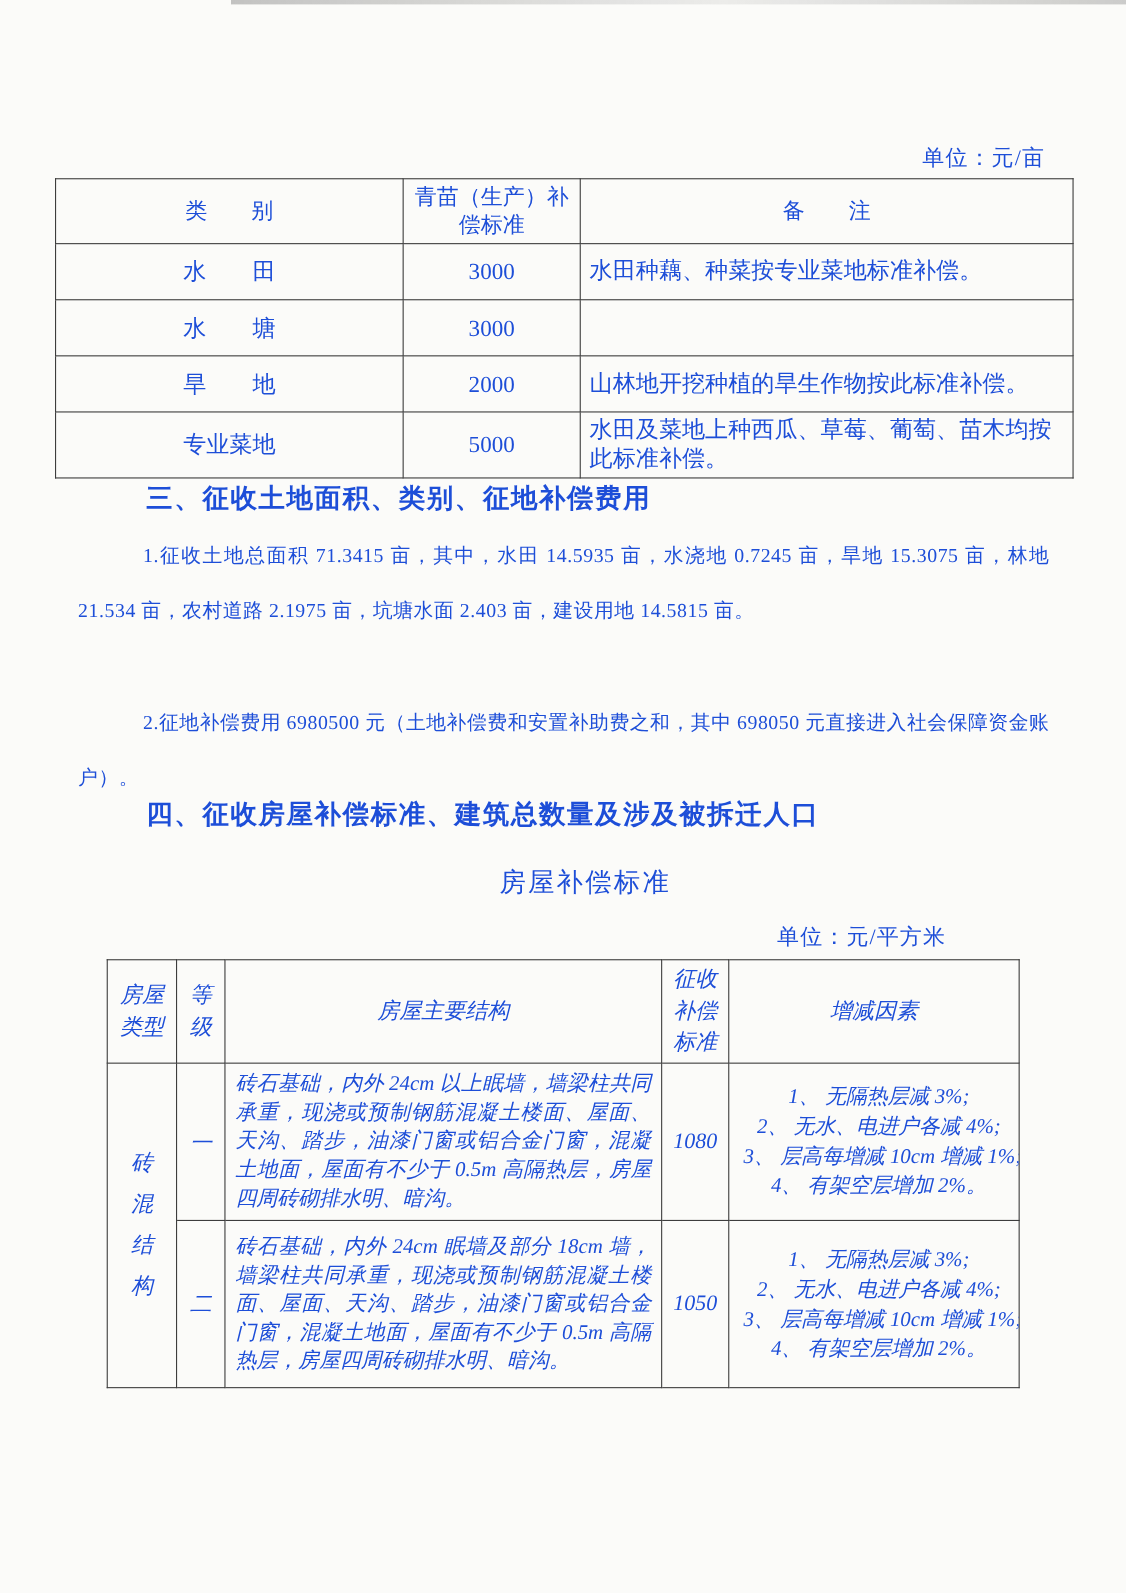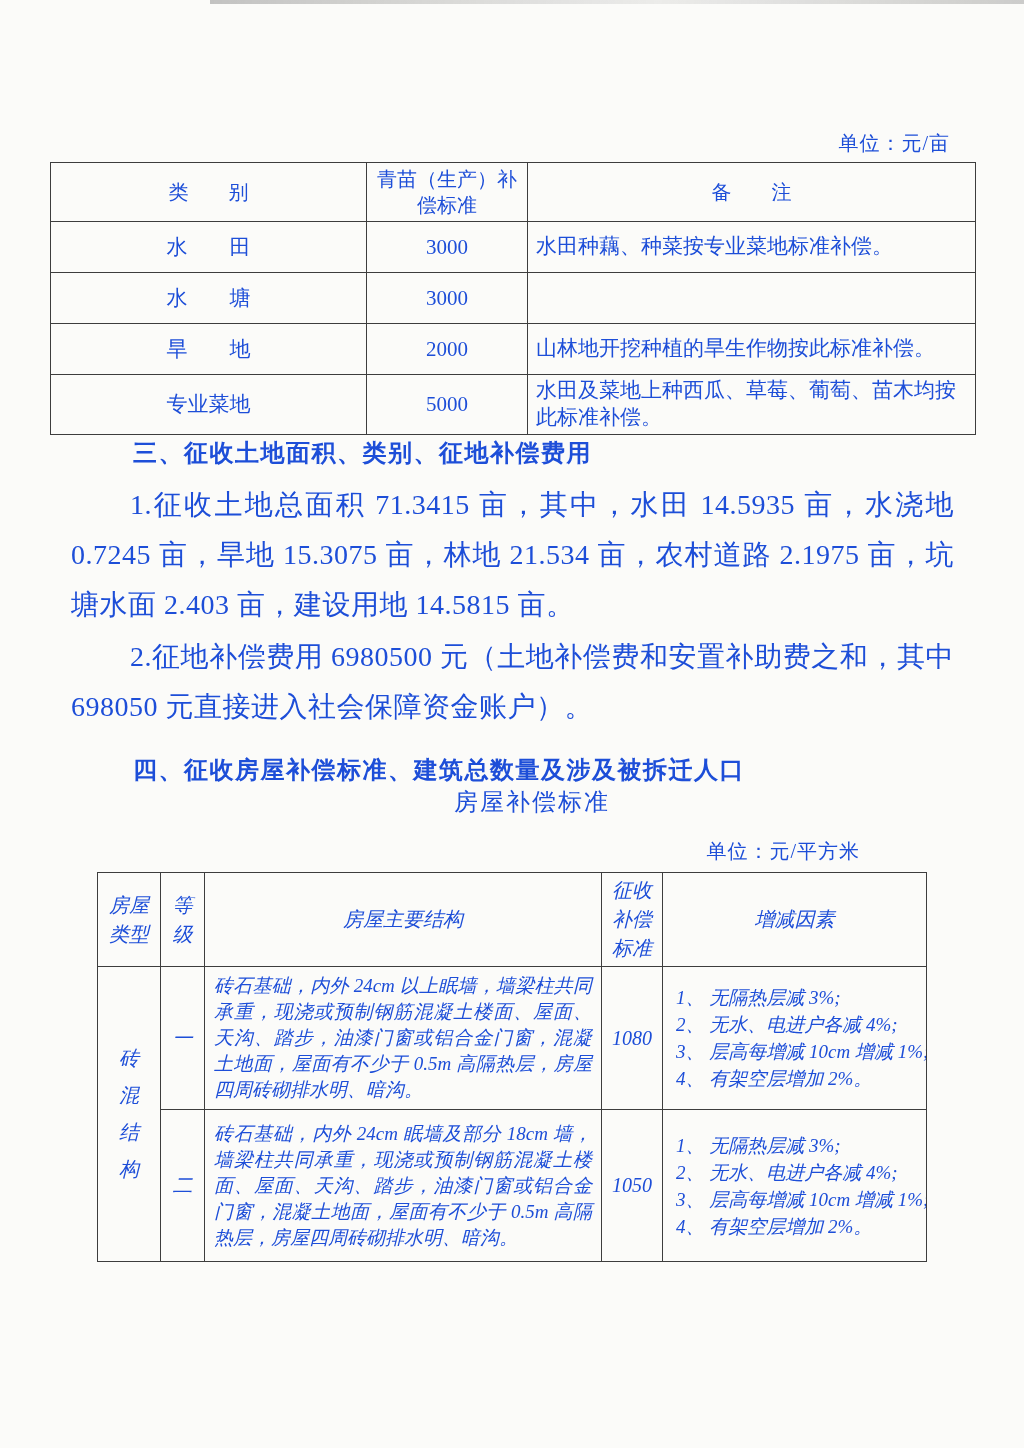--- a/index.html
+++ b/index.html
@@ -33,24 +33,24 @@
   .table1 .c-center{text-align:center;}
   .table1 .c-left{text-align:left;line-height:1.3;}
   .table1 .row-last td{height:52px;}
 
   
   .sec-heading{
     position:absolute;left:133px;
     font-size:24px;font-weight:600;letter-spacing:1.5px;white-space:nowrap;
   }
   .h-sec3{top:437px;}
-  .h-sec4{top:754px;}
+  .h-sec4{top:724px;}
   .para{
     position:absolute;left:71px;width:883px;
-    font-size:28px;line-height:50px;
+    font-size:18px;line-height:50px;
     text-align:justify;text-indent:59px;
     letter-spacing:.5px;
   }
   .para-1{top:480px;}
   .para-2{top:632px;}
   .subtitle{
     position:absolute;top:786px;left:0;width:100%;
     text-align:center;font-size:24px;letter-spacing:2px;padding-left:20px;
   }
 
@@ -64,21 +64,21 @@
   .vertical-text{
     width:22px;margin:0 auto;
     word-break:break-all;line-height:37px;font-size:20px;letter-spacing:0;
     text-align:center;
   }
   .t2-grade{text-align:center;font-size:20px;}
   .t2-structure{
     text-align:justify;line-height:26px;padding:6px 9px;vertical-align:middle;
   }
   .t2-standard{text-align:center;font-size:20px;}
-  .t2-factors{vertical-align:middle;padding:6px 4px 6px 13px;}
+  .t2-factors{vertical-align:middle;padding:6px 4px 6px 13px;text-align:center;}
   .factor-line{line-height:27px;white-space:nowrap;}
 </style>
 </head>
 <body>
 
 <div class="page">
   <div class="scan-artifact"></div>
 
   <div class="unit-label unit-1">单位：元/亩</div>
 

